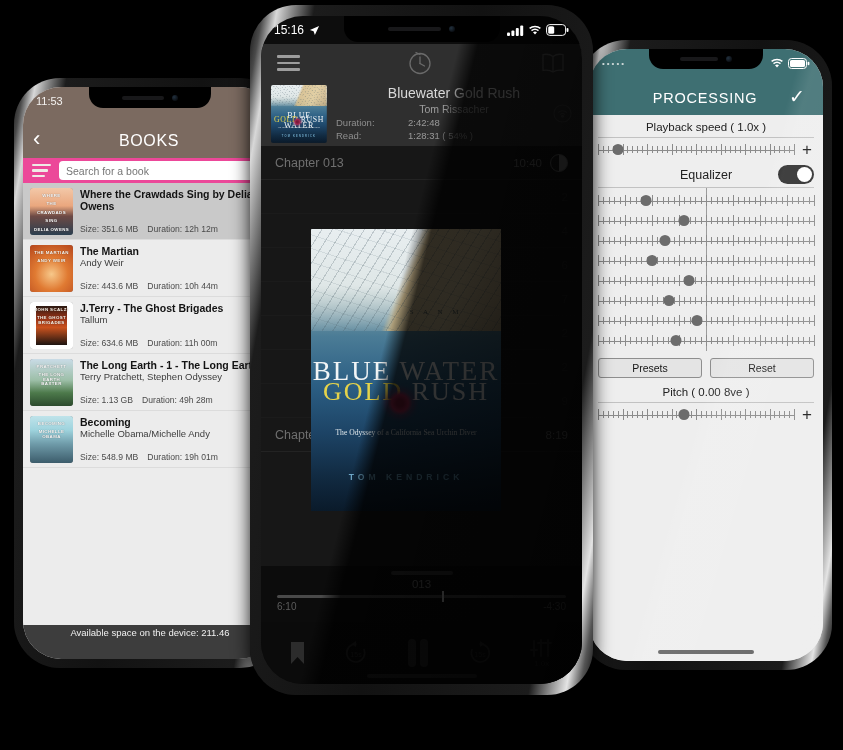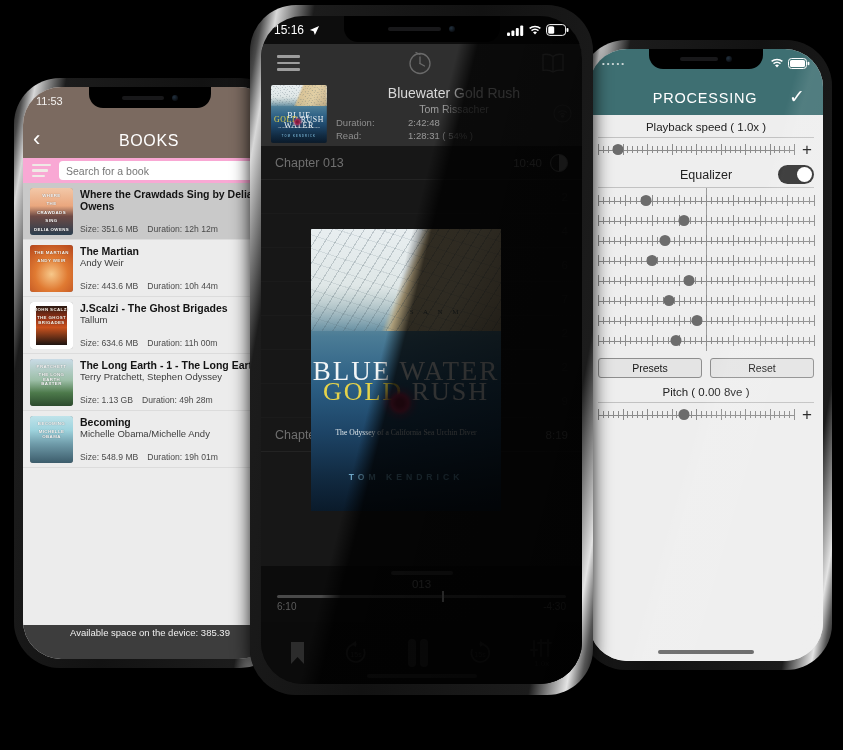--- a/index.html
+++ b/index.html
@@ -47,21 +47,21 @@
   .l-status { color: #f4f2f0; }
   .l-header {
     position: absolute; top: 0; left: 0; right: 0; height: 71px;
     background: #7b6a60; display: flex; align-items: flex-end;
     padding: 0 12px 8px 10px;
   }
   .l-back { color: #fff; font-size: 22px; line-height: 1; font-weight: 300; width: 26px;}
   .l-title { flex: 1; text-align: center; color: #fff; font-size: 16px; letter-spacing: .6px; padding-right: 26px;}
   .l-searchbar {
     position: absolute; top: 71px; left: 0; right: 0; height: 25px;
-    background: #f9a8d4; display: flex; align-items: center; gap: 8px; padding: 0 0 0 9px;
+    background: #ec4899; display: flex; align-items: center; gap: 8px; padding: 0 0 0 9px;
   }
   .burger { width: 19px; display: flex; flex-direction: column; gap: 3px; flex: none;}
   .burger i { display: block; height: 2.4px; background: #efeae6; border-radius: 1px; }
   .burger i:nth-child(2){ width: 84%; }
   .burger i:nth-child(3){ width: 68%; }
   .l-search-input {
     flex: 1; height: 19px; background: #fff; border: 0; border-radius: 4px;
     font-size: 10.5px; color: #9a9a9a; padding: 0 7px; font-family: inherit;
   }
   .l-list { position: absolute; top: 96px; left: 0; right: 0; bottom: 34px;
@@ -289,21 +289,21 @@
           </div>
           <div class="l-row">
             <div class="l-cover">
               <div class="cov c-ghost">
                 <div class="inner"></div>
                 <div class="t" style="top: 10%; color: rgb(255, 248, 238); text-shadow: rgba(0, 0, 0, 0.6) 0px 0px 1px;">JOHN SCALZI</div>
                 <div class="t" style="top: 28%; color: rgb(255, 248, 238); text-shadow: rgba(0, 0, 0, 0.6) 0px 0px 1px;">THE GHOST BRIGADES</div>
               </div>
             </div>
             <div class="l-meta">
-              <div class="l-bt">J.Scalzi - The Ghost Brigades</div>
+              <div class="l-bt">J.Terry - The Ghost Brigades</div>
               <div class="l-ba">Tallum</div>
               <div class="l-bd"><span>Size: 634.6 MB</span><span>Duration: 11h 00m</span></div>
             </div>
           </div>
           <div class="l-row">
             <div class="l-cover">
               <div class="cov c-longearth">
                 <div class="t" style="top: 10%; color: rgb(255, 255, 255); text-shadow: rgba(0, 0, 0, 0.6) 0px 0px 1px;">PRATCHETT</div>
                 <div class="t" style="top: 28%; color: rgb(255, 255, 255); text-shadow: rgba(0, 0, 0, 0.6) 0px 0px 1px;">THE LONG EARTH</div>
                 <div class="t" style="top: 46%; color: rgb(255, 255, 255); text-shadow: rgba(0, 0, 0, 0.6) 0px 0px 1px;">BAXTER</div>
@@ -325,21 +325,21 @@
             <div class="l-meta">
               <div class="l-bt">Becoming</div>
               <div class="l-ba">Michelle Obama/Michelle Andy</div>
               <div class="l-bd"><span>Size: 548.9 MB</span><span>Duration: 19h 01m</span></div>
             </div>
           </div>
         </div>
       <div class="l-scroll"></div>
 
       <div class="l-footer">
-        <span>Available space on the device: 385.39</span>
+        <span>Available space on the device: 211.46</span>
       </div>
     </div>
   </div>
 
   <div class="phone" id="phone-right">
     <div class="bezel"></div>
     <div class="screen">
 
       <div class="notch">
         <div class="speaker"></div>

